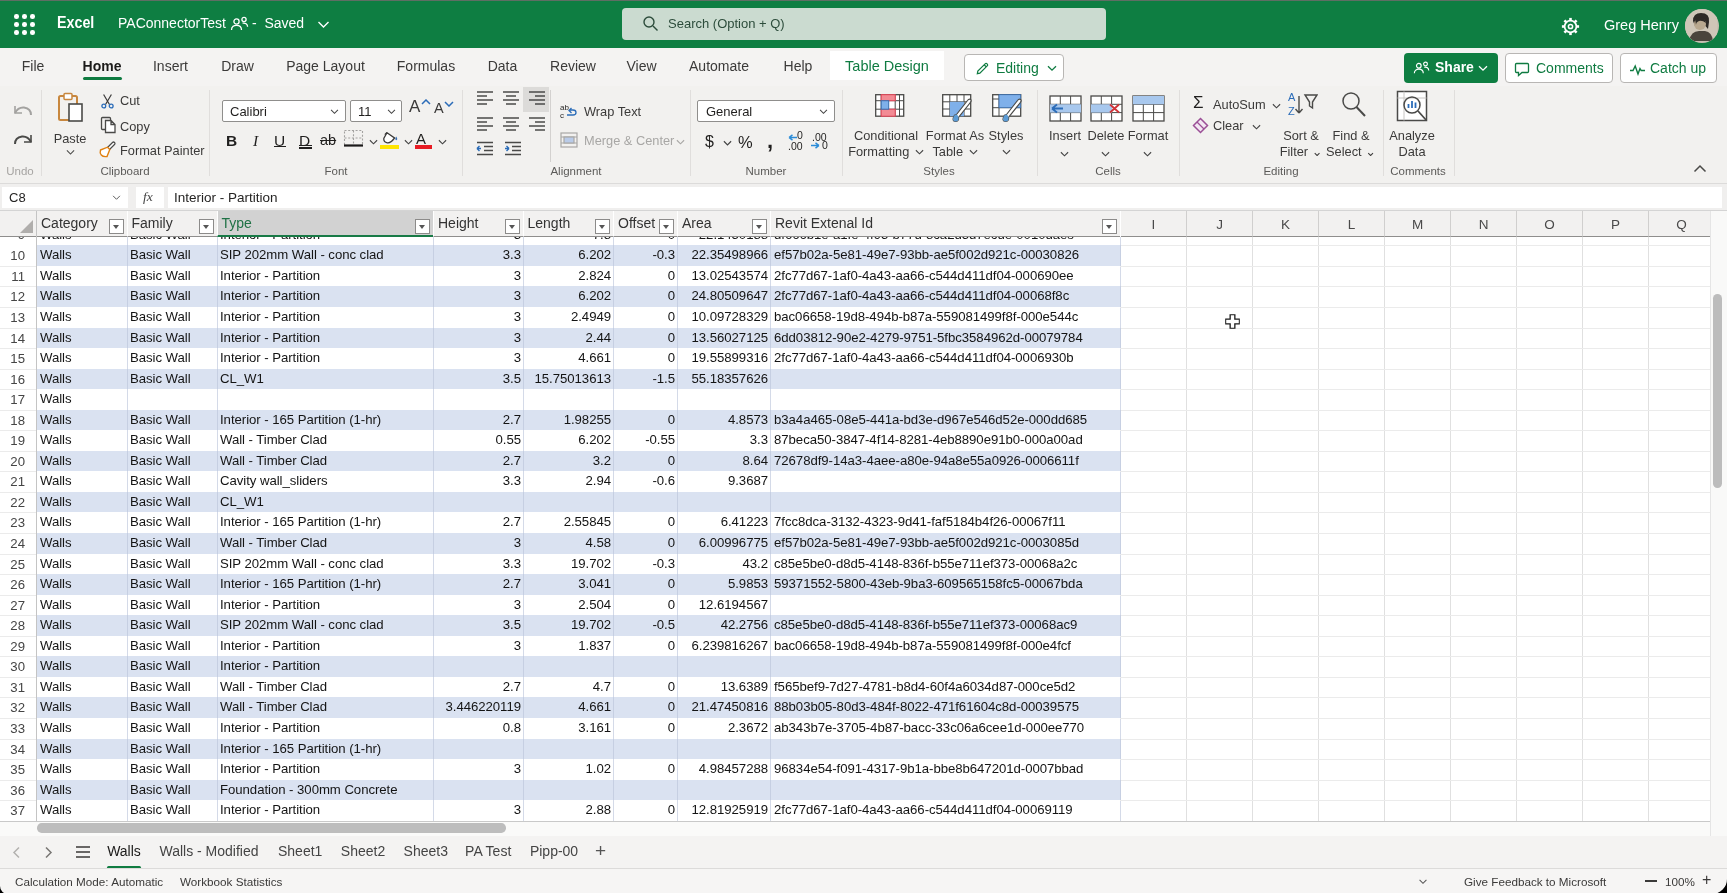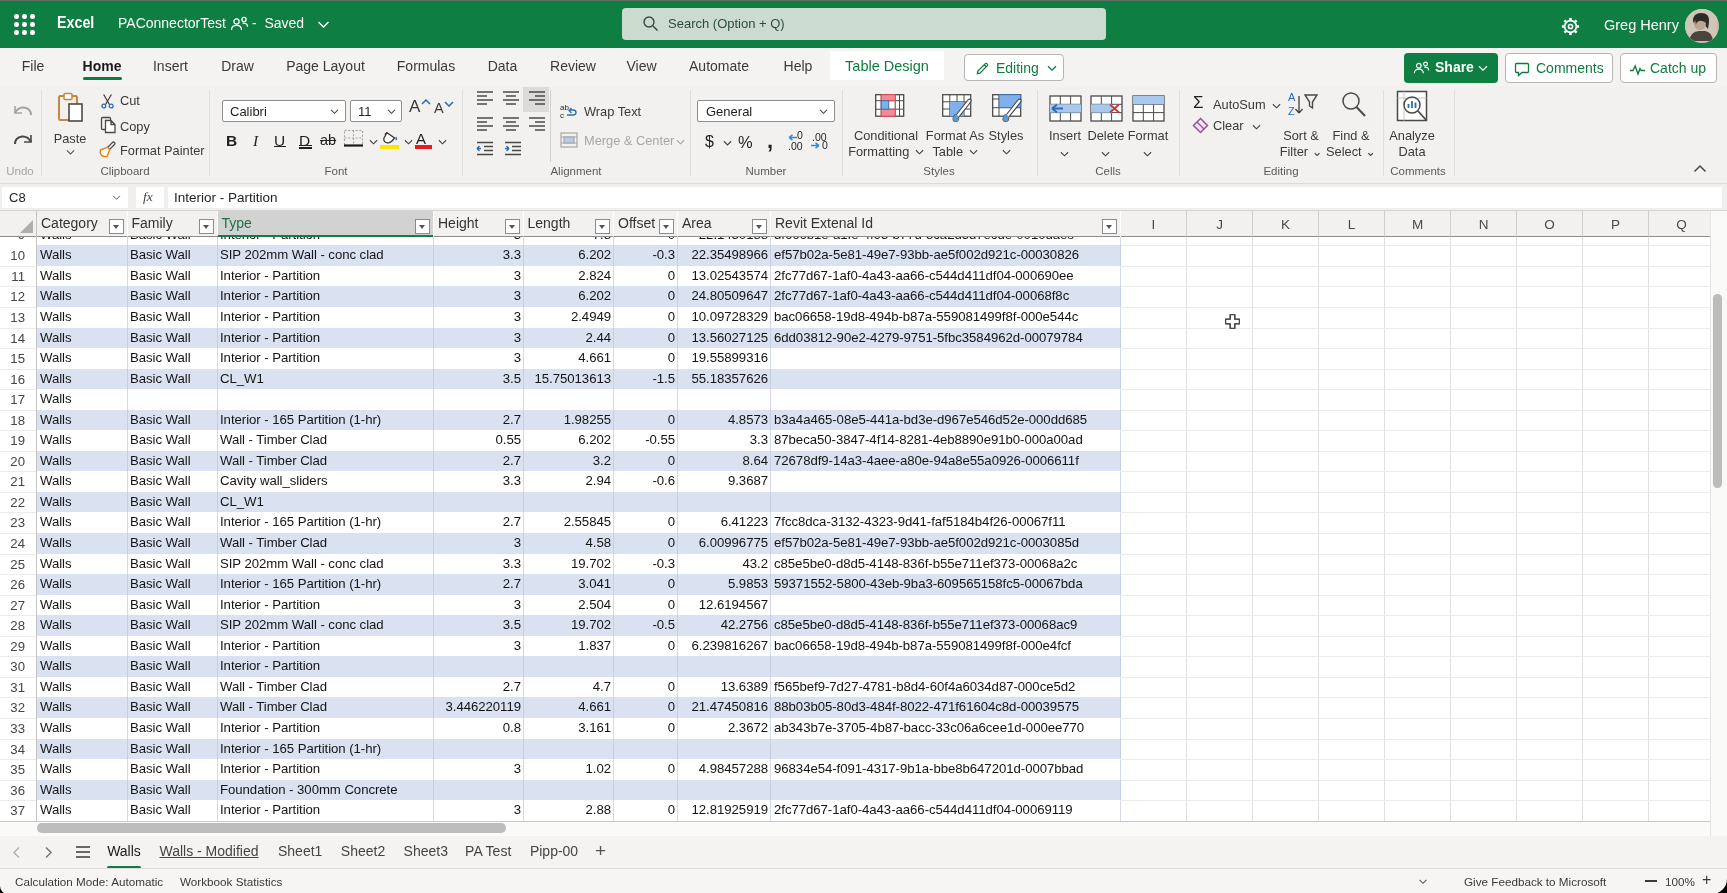--- a/index.html
+++ b/index.html
@@ -666,20 +666,21 @@
     </div>
 <div class="rw" style="top:137.05px;">
       <div class="rnum">15</div>
       <div class="cell" style="left:40px;width:82px;">Walls</div>
       <div class="cell" style="left:130px;width:82px;">Basic Wall</div>
       <div class="cell" style="left:220px;width:210px;">Interior - Partition</div>
       <div class="cell num" style="left:437px;width:84px;">3</div>
       <div class="cell num" style="left:526px;width:85px;">4.661</div>
       <div class="cell num" style="left:617px;width:58px;">0</div>
       <div class="cell num" style="left:681px;width:87px;">19.55899316</div>
+      <div class="cell" style="left:774px;width:344px;">2fc77d67-1af0-4a43-aa66-c544d411df04-0006930b</div>
     </div>
 <div class="rw" style="top:157.60px;">
       <div style="position:absolute;left:37px;top:0;width:1083px;height:20.55px;background:#dae2f1;"></div>
       <div style="position:absolute;left:126.5px;top:0;width:1px;height:20.55px;background:#c6cfe2;"></div>
       <div style="position:absolute;left:216.5px;top:0;width:1px;height:20.55px;background:#c6cfe2;"></div>
       <div style="position:absolute;left:433.0px;top:0;width:1px;height:20.55px;background:#c6cfe2;"></div>
       <div style="position:absolute;left:522.5px;top:0;width:1px;height:20.55px;background:#c6cfe2;"></div>
       <div style="position:absolute;left:613.0px;top:0;width:1px;height:20.55px;background:#c6cfe2;"></div>
       <div style="position:absolute;left:677.0px;top:0;width:1px;height:20.55px;background:#c6cfe2;"></div>
       <div style="position:absolute;left:770.0px;top:0;width:1px;height:20.55px;background:#c6cfe2;"></div>
@@ -1018,21 +1019,21 @@
 <svg class="ab" style="left:12px;top:10px;" width="9" height="13" viewBox="0 0 9 13" fill="none" stroke="#b3b1af" stroke-width="1.5">
       <path d="M7 1.5 L2 6.5 L7 11.5"></path>
     </svg>
 <svg class="ab" style="left:44px;top:10px;" width="9" height="13" viewBox="0 0 9 13" fill="none" stroke="#797775" stroke-width="1.5">
       <path d="M2 1.5 L7 6.5 L2 11.5"></path>
     </svg>
 <svg class="ab" style="left:75px;top:9px;" width="16" height="14" viewBox="0 0 16 14" stroke="#3b3a39" stroke-width="1.6">
       <path d="M1 2 L15 2 M1 7 L15 7 M1 12 L15 12"></path>
     </svg>
 <div class="stab" style="left:107.0px;width:34.0px;color:#1b1a19;">Walls</div>
-<div class="stab" style="left:158.0px;width:102.0px;text-decoration:underline;">Walls - Modified</div>
+<div class="stab" style="left:158.0px;width:102.0px;">Walls - Modified</div>
 <div class="stab" style="left:277.7px;width:45.0px;">Sheet1</div>
 <div class="stab" style="left:340.5px;width:45.0px;">Sheet2</div>
 <div class="stab" style="left:403.3px;width:45.0px;">Sheet3</div>
 <div class="stab" style="left:464.2px;width:48.0px;">PA Test</div>
 <div class="stab" style="left:529.9px;width:46.0px;">Pipp-00</div>
 <div class="ab" style="left:107px;top:29.5px;width:34px;height:3px;background:#107c41;border-radius:1.5px;"></div>
 <div class="ab" style="left:595px;top:4px;font-size:19px;font-weight:300;color:#555;">+</div>
 </div>
 <div class="ab statusbar">
 <div class="ab" style="left:15px;top:6px;">Calculation Mode: Automatic</div>

